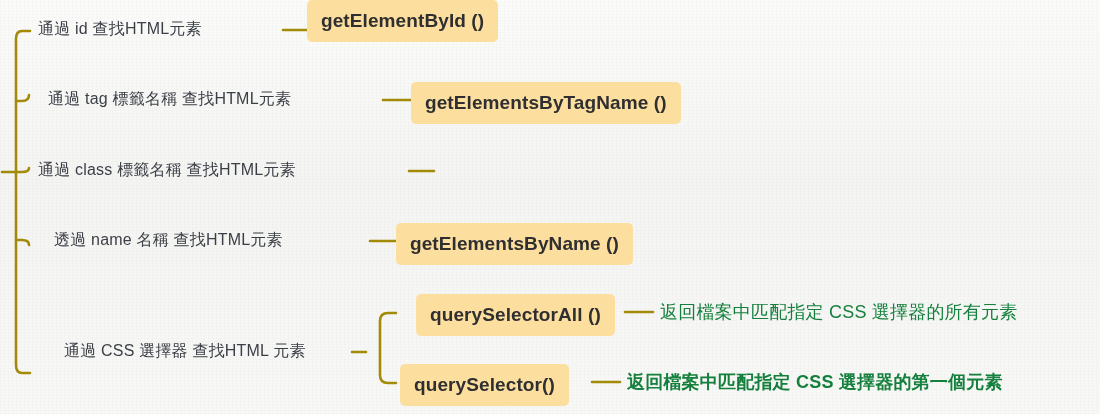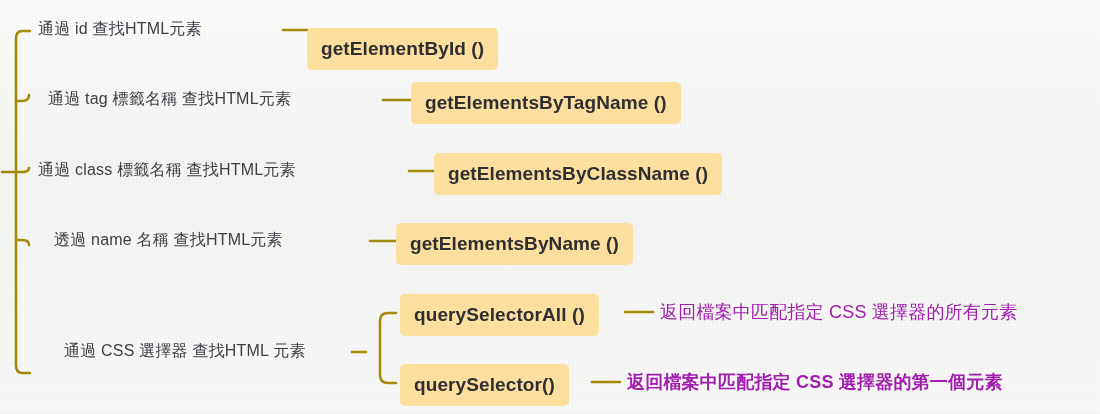--- a/index.html
+++ b/index.html
@@ -55,21 +55,21 @@
     line-height: 1;
     white-space: nowrap;
     border-radius: 5px;
     padding: 11px 14px 12px 14px;
     letter-spacing: 0.1px;
   }
   .desc-label {
     position: absolute;
     font-size: 18px;
     line-height: 1;
-    color: #a21caf;
+    color: #15803d;
     white-space: nowrap;
     letter-spacing: 0.2px;
   }
 </style>
 </head>
 <body>
 
 <div id="paper-texture"></div>
 
 <svg id="connector-layer" viewBox="0 0 1100 414" xmlns="http://www.w3.org/2000/svg">
@@ -96,32 +96,31 @@
 
     <path d="M625,312 L653,312"></path>
 
     <path d="M592,382 L620,382"></path>
   </g>
 </svg>
 
 <div id="mindmap-root">
 
   <div class="node-label" style="left:38px; top:21px;">通過 id 查找HTML元素</div>
-  <div class="badge" style="left:307px; top:28px;">getElementById ()</div>
+  <div class="badge" style="left:307px; top:0;">getElementById ()</div>
 
   <div class="node-label" style="left:48px; top:91px;">通過 tag 標籤名稱 查找HTML元素</div>
   <div class="badge" style="left:411px; top:82px;">getElementsByTagName ()</div>
 
   <div class="node-label" style="left:38px; top:162px;">通過 class 標籤名稱 查找HTML元素</div>
-  <div class="badge" style="left:434px; top:153px;">getElementsByClassName ()</div>
 
   <div class="node-label" style="left:54px; top:232px;">透過 name 名稱 查找HTML元素</div>
   <div class="badge" style="left:396px; top:223px;">getElementsByName ()</div>
 
   <div class="node-label" style="left:38px; top:343px;margin-left:26px;">通過 CSS 選擇器 查找HTML 元素</div>
 
-  <div class="badge" style="left:400px; top:294px;">querySelectorAll ()</div>
+  <div class="badge" style="left:416px; top:294px;">querySelectorAll ()</div>
   <div class="desc-label" style="left:660px; top:303px;">返回檔案中匹配指定 CSS 選擇器的所有元素</div>
 
   <div class="badge" style="left:400px; top:364px;">querySelector()</div>
   <div class="desc-label" style="left:627px; top:373px;font-weight:bold;">返回檔案中匹配指定 CSS 選擇器的第一個元素</div>
 
 </div>
 
 </body></html>

